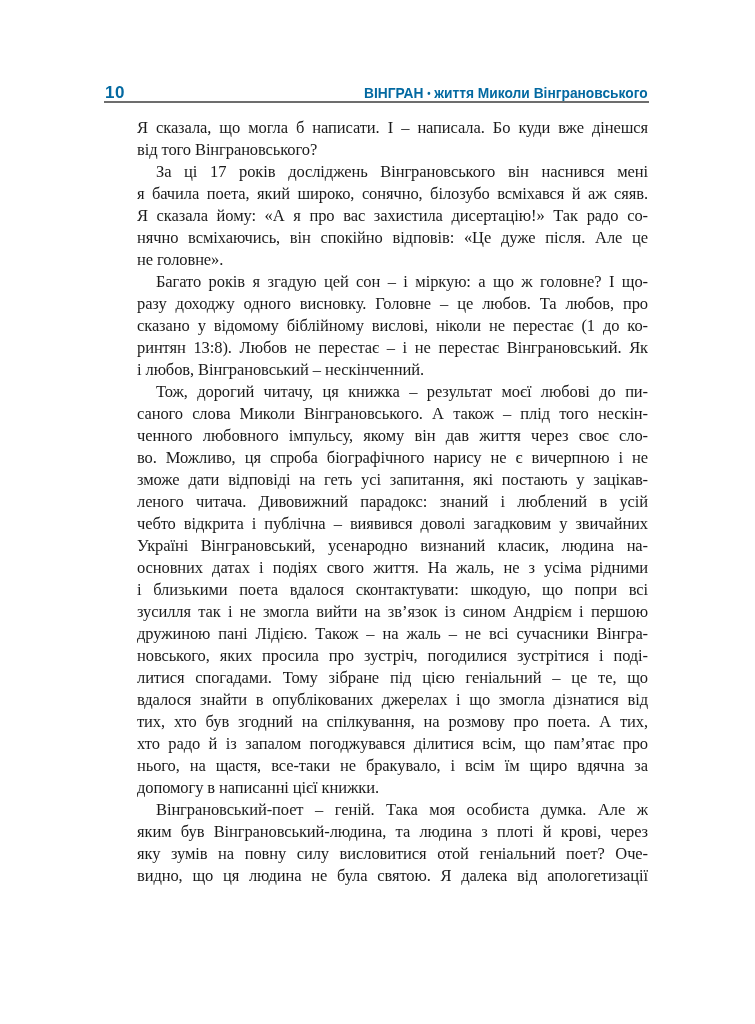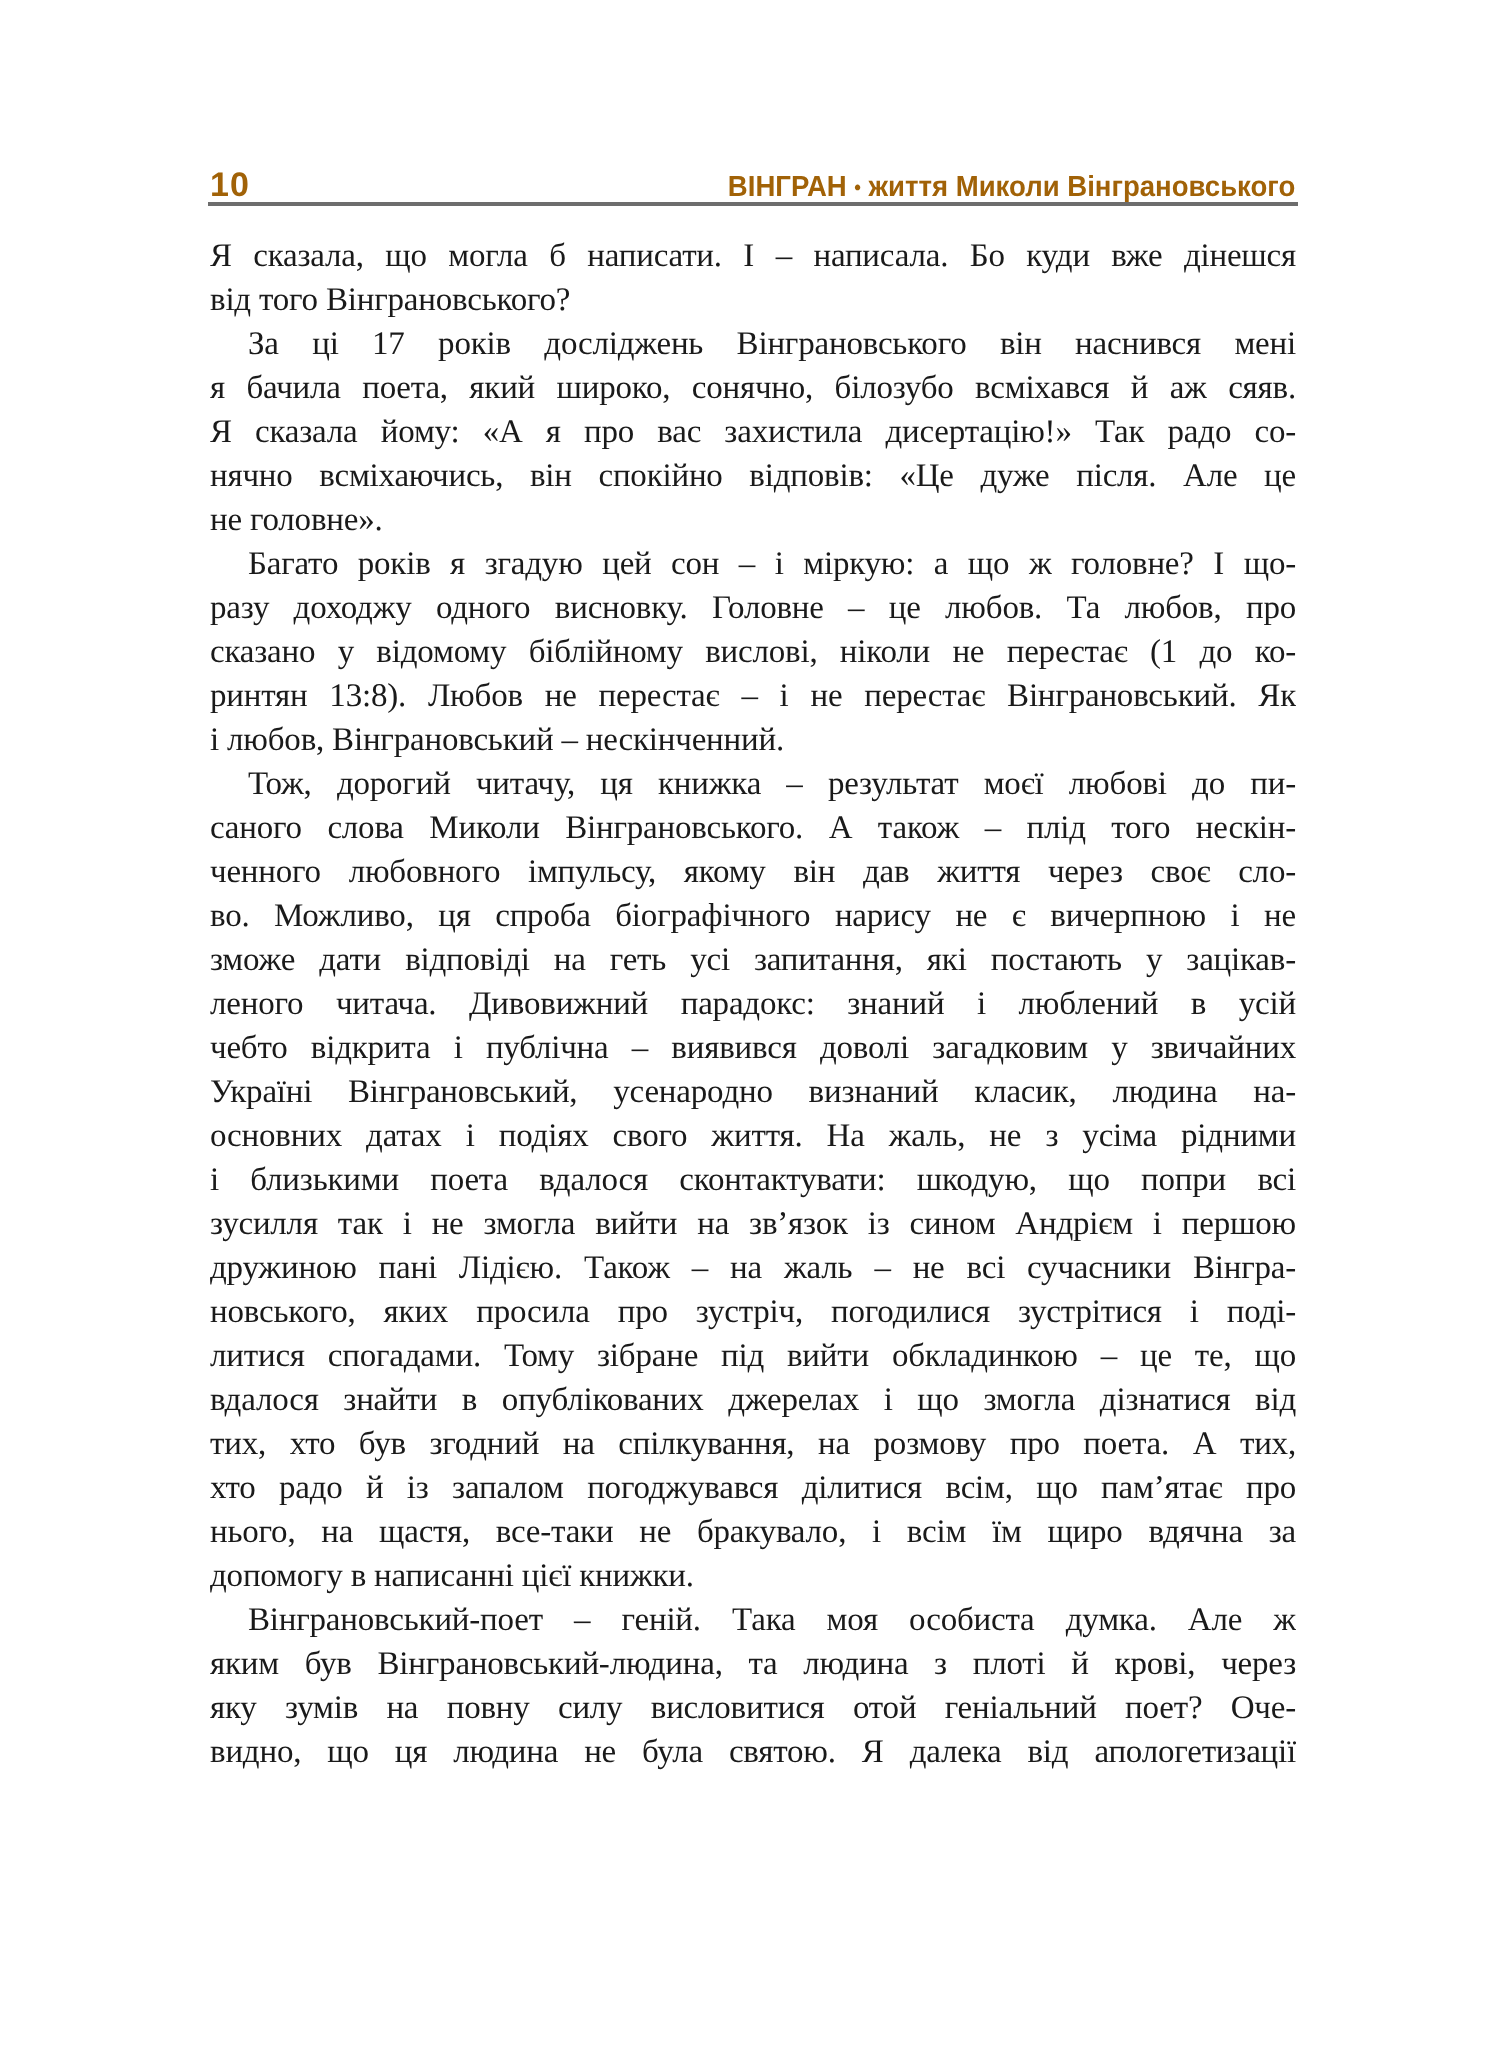--- a/index.html
+++ b/index.html
@@ -19,21 +19,21 @@
   .running-head {
     position: absolute;
     left: 105px;
     width: 543px;
     top: 84px;
     display: flex;
     justify-content: space-between;
     align-items: baseline;
     font-family: "Liberation Sans", "DejaVu Sans", sans-serif;
     font-weight: bold;
-    color: #a16207;
+    color: #0369a1;
   }
   .page-number {
     font-size: 17px;
     line-height: 1;
     letter-spacing: 0.5px;
   }
   .head-title {
     display: inline-block;
     font-size: 14.5px;
     line-height: 1;
@@ -62,20 +62,21 @@
     top: 117px;
     font-size: 16.5px;
     line-height: 22px;
     letter-spacing: -0.1px;
   }
   .text-line {
     height: 22px;
     overflow: hidden;
     text-align: justify;
     text-align-last: justify;
+    margin-left: 32px;
   }
   .text-line--indent {
     text-indent: 19px;
   }
   .text-line--end {
     text-align-last: left;
   }
 </style>
 </head>
 <body>
@@ -115,21 +116,21 @@
         <div class="text-line">во. Можливо, ця спроба біографічного нарису не є вичерпною і не</div>
         <div class="text-line">зможе дати відповіді на геть усі запитання, які постають у зацікав-</div>
         <div class="text-line">леного читача. Дивовижний парадокс: знаний і люблений в усій</div>
         <div class="text-line">чебто відкрита і публічна – виявився доволі загадковим у звичайних</div>
         <div class="text-line">Україні Вінграновський, усенародно визнаний класик, людина на-</div>
         <div class="text-line">основних датах і подіях свого життя. На жаль, не з усіма рідними</div>
         <div class="text-line">і близькими поета вдалося сконтактувати: шкодую, що попри всі</div>
         <div class="text-line">зусилля так і не змогла вийти на зв’язок із сином Андрієм і першою</div>
         <div class="text-line">дружиною пані Лідією. Також – на жаль – не всі сучасники Вінгра-</div>
         <div class="text-line">новського, яких просила про зустріч, погодилися зустрітися і поді-</div>
-        <div class="text-line">литися спогадами. Тому зібране під вийти обкладинкою – це те, що</div>
+        <div class="text-line">литися спогадами. Тому зібране під цією геніальний – це те, що</div>
         <div class="text-line">вдалося знайти в опублікованих джерелах і що змогла дізнатися від</div>
         <div class="text-line">тих, хто був згодний на спілкування, на розмову про поета. А тих,</div>
         <div class="text-line">хто радо й із запалом погоджувався ділитися всім, що пам’ятає про</div>
         <div class="text-line">нього, на щастя, все-таки не бракувало, і всім їм щиро вдячна за</div>
         <div class="text-line text-line--end">допомогу в написанні цієї книжки.</div>
       </div>
       <div>
         <div class="text-line text-line--indent">Вінграновський-поет – геній. Така моя особиста думка. Але ж</div>
         <div class="text-line">яким був Вінграновський-людина, та людина з плоті й крові, через</div>
         <div class="text-line">яку зумів на повну силу висловитися отой геніальний поет? Оче-</div>

